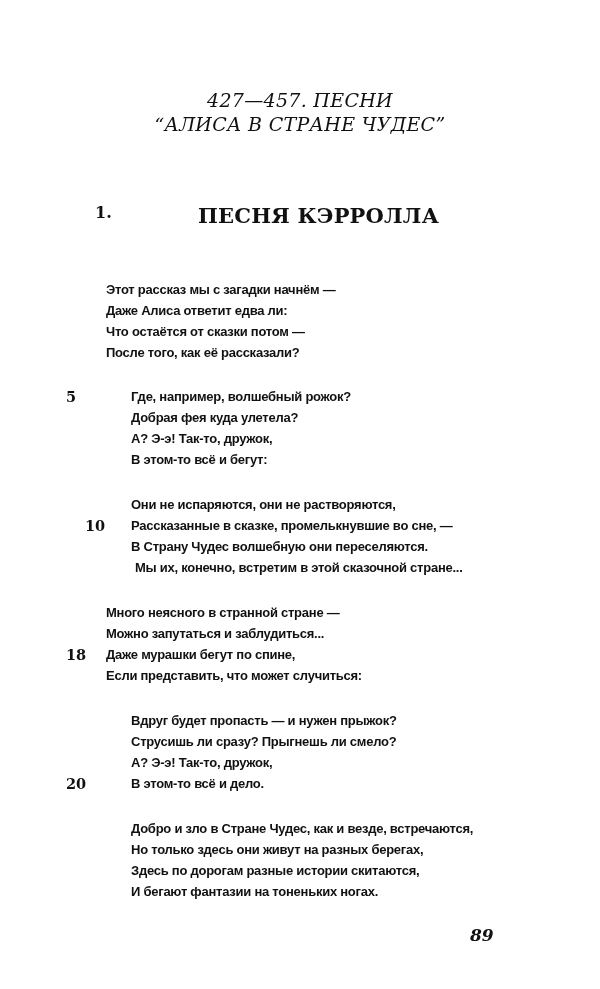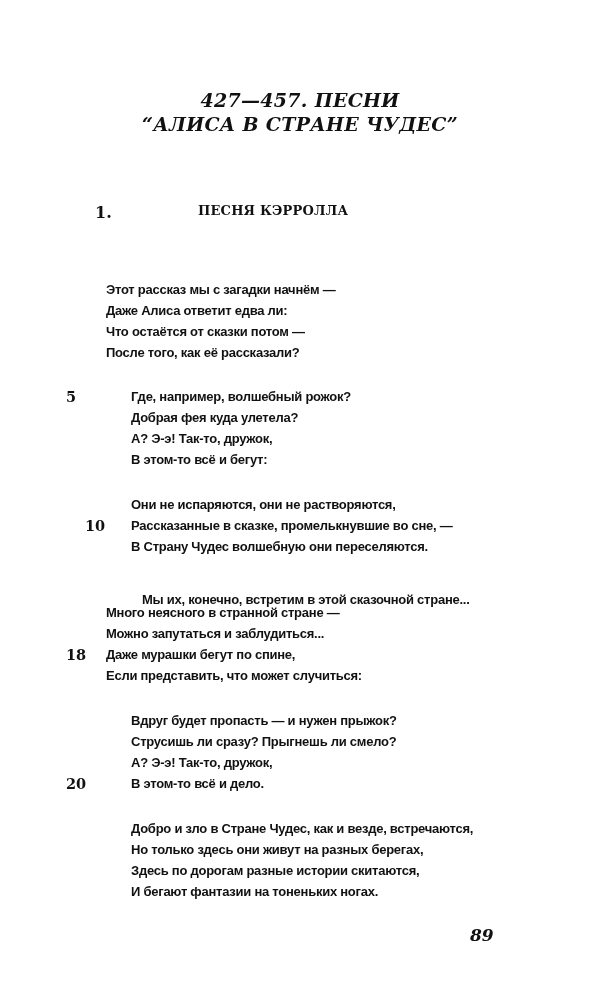--- a/index.html
+++ b/index.html
@@ -5,35 +5,35 @@
     html, body { margin: 0; padding: 0; background: #ffffff; }
     body {
       width: 600px; height: 989px; position: relative; overflow: hidden;
       font-family: "DejaVu Serif", "Liberation Serif", serif;
       color: #111111;
     }
     .title {
       position: absolute; left: 0; width: 600px; top: 88px;
       text-align: center;
       font-family: "DejaVu Serif", "Liberation Serif", serif;
-      font-weight: bold; font-style: italic;
+      font-weight: normal; font-style: italic;
       font-size: 19px; line-height: 24px;
       letter-spacing: 0.3px;
     }
     .title div { white-space: nowrap; }
     .song-header {
       position: absolute; top: 203px; left: 0; width: 600px; height: 24px;
     }
     .song-num {
       position: absolute; left: 95px; top: 0;
       font-weight: bold; font-size: 16px;
     }
     .song-title {
       position: absolute; left: 198px; top: 0;
-      font-weight: bold; font-size: 13px; letter-spacing: 0.2px;
+      font-weight: bold; font-size: 21px; letter-spacing: 0.2px;
     }
     .line {
       position: absolute; white-space: nowrap;
       font-size: 13px; line-height: 22px;
       font-family: Liberation Sans, sans-serif;
       font-weight: bold;
       letter-spacing: -0.25px;
     }
     .lnum {
       position: absolute; left: 66px; white-space: nowrap;
@@ -74,21 +74,21 @@
     <div class="line" style="left:131px; top:407px;">Добрая фея куда улетела?</div>
     <div class="line" style="left:131px; top:428px;">А? Э-э! Так-то, дружок,</div>
     <div class="line" style="left:131px; top:449px;">В этом-то всё и бегут:</div>
   </div>
 
   <div>
     <div class="line" style="left:131px; top:494px;">Они не испаряются, они не растворяются,</div>
     <div class="lnum" style="top:515px;margin-left:19px;">10</div>
     <div class="line" style="left:131px; top:515px;">Рассказанные в сказке, промелькнувшие во сне, —</div>
     <div class="line" style="left:131px; top:536px;">В Страну Чудес волшебную они переселяются.</div>
-    <div class="line" style="left:142px; top:557px;margin-top:32px;">Мы их, конечно, встретим в этой сказочной стране...</div>
+    <div class="line" style="left:135px; top:557px;">Мы их, конечно, встретим в этой сказочной стране...</div>
   </div>
 
   <div>
     <div class="line" style="left:106px; top:602px;">Много неясного в странной стране —</div>
     <div class="line" style="left:106px; top:623px;">Можно запутаться и заблудиться...</div>
     <div class="lnum" style="top:644px;">18</div>
     <div class="line" style="left:106px; top:644px;">Даже мурашки бегут по спине,</div>
     <div class="line" style="left:106px; top:665px;">Если представить, что может случиться:</div>
   </div>
 

